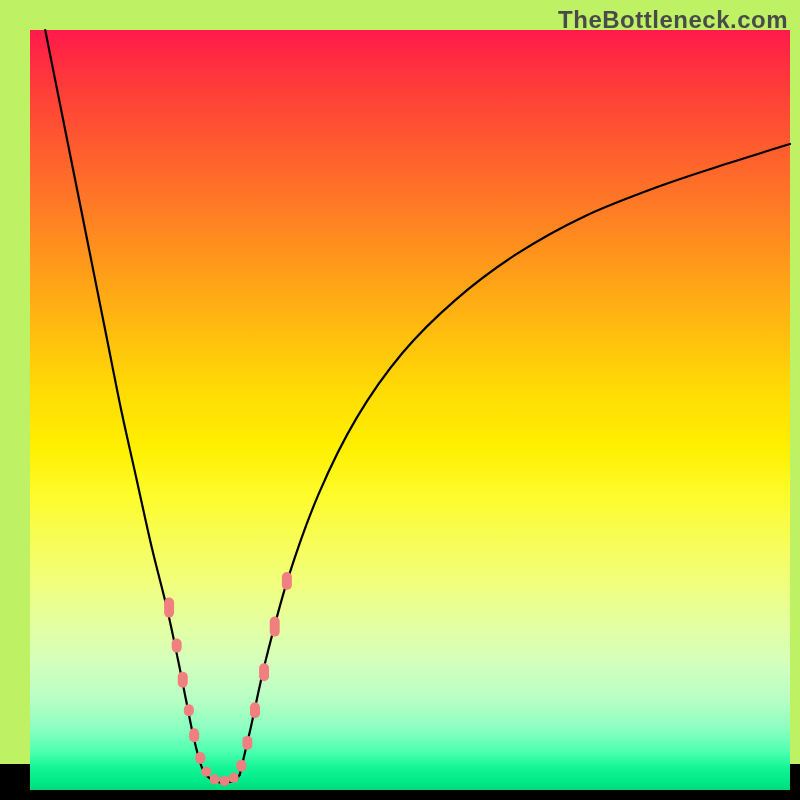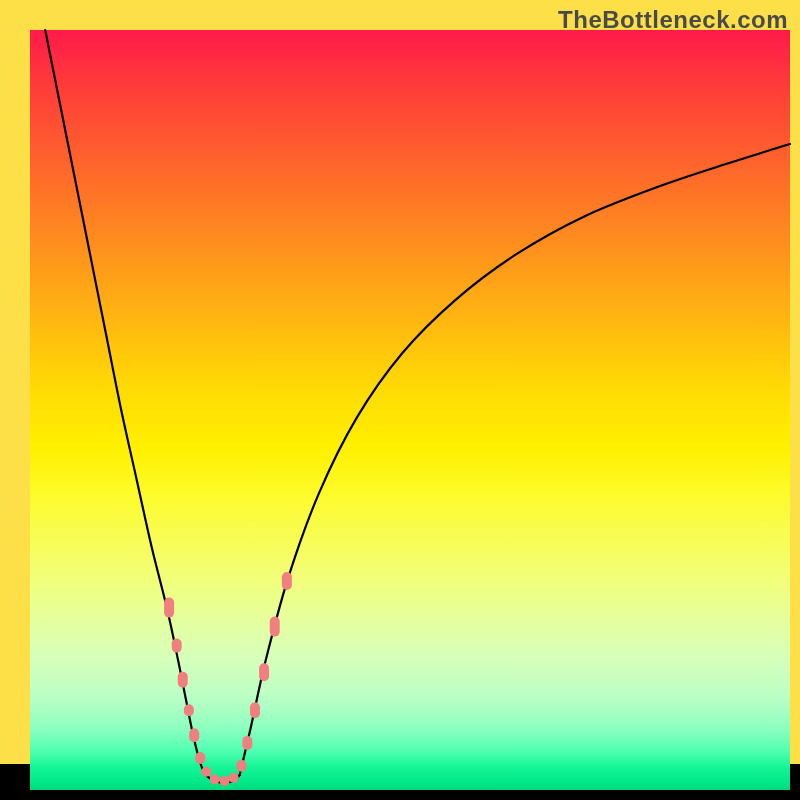--- a/index.html
+++ b/index.html
@@ -10,21 +10,21 @@
     background: #000;
     font-family: Arial, Helvetica, sans-serif;
     overflow: hidden;
   }
   .frame {
     position: absolute;
     left: 0;
     top: 0;
     width: 800px;
     height: 764px;
-    background: #fde047;
+    background: #bef264;
   }
   .plot-area {
     position: absolute;
     left: 30px;
     top: 30px;
     width: 760px;
     height: 760px;
     
     background: linear-gradient(to bottom,
       #ff1a4a 0%,

